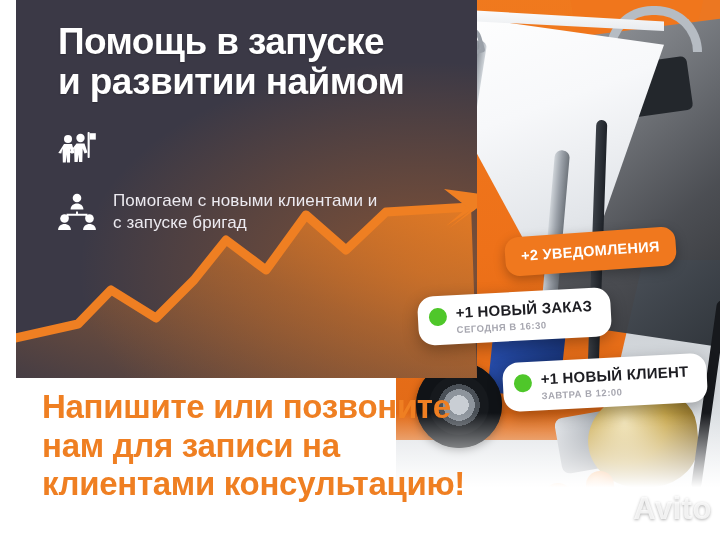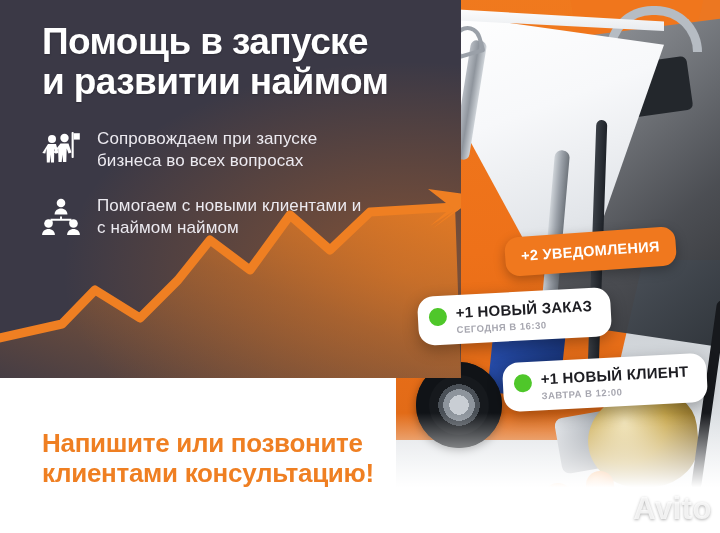--- a/index.html
+++ b/index.html
@@ -125,21 +125,21 @@
     position:absolute; right:6px; top:300px; width:10px; height:190px;
     background:#17191d; border-radius:6px; transform:rotate(8deg);
   }
   .photo-floor {
     position:absolute; left:0; bottom:0; width:100%; height:120px;
     background:linear-gradient(180deg,rgba(255,255,255,0) 0%,#ffffff 62%);
   }
 
   
   .dark-panel {
-    position:absolute; left:0; top:0; width:461px; height:378px;
+    position:absolute; left:16px; top:0; width:461px; height:378px;
     background:#3b3946;
     overflow:hidden;
   }
   .panel-sheen {
     position:absolute; inset:0;
     background:radial-gradient(120% 90% at 88% 72%, rgba(238,120,30,.40) 0%, rgba(238,120,30,0) 62%);
   }
 
   
   .growth-chart { position:absolute; left:0; top:0; width:461px; height:378px; }
@@ -201,24 +201,24 @@
   }
   .notif-sub {
     color:#a7a7b0; font-weight:bold; font-size:9.5px; letter-spacing:.5px;
     margin-top:3px;
   }
   #notif-order  { left:418px; top:292px; transform:rotate(-3deg); }
   #notif-client { left:503px; top:358px; transform:rotate(-3deg); }
 
   
   .cta {
-    position:absolute; left:42px; top:428px; width:440px;
+    position:absolute; left:42px; top:388px; width:440px;
     color:#ef7f22;
     font-weight:bold;
-    font-size:26px;
+    font-size:33px;
     line-height:1.17;
     letter-spacing:-0.3px;
   }
   .cta span { display:block; }
 
   
   .watermark {
     position:absolute; right:8px; bottom:6px;
     font-size:31px; font-weight:bold; letter-spacing:.5px;
     color:rgba(255,255,255,.78);
@@ -295,36 +295,35 @@
         <svg class="feature-icon" viewBox="0 0 38 38">
           <g fill="#ffffff">
             <circle cx="10" cy="9" r="4"></circle>
             <path d="M6 14h8l2.5 9-3 0.5-1.2-5-0.3 14h-3l-0.6-8-0.6 8h-3l-0.3-14-1.2 5-3-0.5z"></path>
             <circle cx="22.5" cy="8" r="4.2"></circle>
             <path d="M18.5 13.5h8l3 9-3 1-1.8-5-0.4 13.5h-3.2l-0.7-7.6-0.7 7.6h-3.2l-0.4-13.5-1.8 5-3-1z"></path>
             <rect x="29.6" y="2" width="2.1" height="26" rx="0.8"></rect>
             <path d="M31.7 3.2h6.1v6.4h-6.1z"></path>
           </g>
         </svg>
-        <div class="feature-text">Сопровождаем при запуске бизнеса во всех вопросах</div>
       </div>
 
       <div class="feature">
         <svg class="feature-icon" viewBox="0 0 38 38">
           <g fill="#ffffff">
             <circle cx="19" cy="6" r="4.3"></circle>
             <path d="M12.6 17.5c0-3.6 2.9-5.9 6.4-5.9s6.4 2.3 6.4 5.9z"></path>
             <path d="M19 19.5v3.2M9.5 26v-3.3h19V26" stroke="#ffffff" stroke-width="1.9" fill="none"></path>
             <circle cx="6.5" cy="26.5" r="4.3"></circle>
             <path d="M0.1 38c0-3.6 2.9-5.9 6.4-5.9s6.4 2.3 6.4 5.9z"></path>
             <circle cx="31.5" cy="26.5" r="4.3"></circle>
             <path d="M25.1 38c0-3.6 2.9-5.9 6.4-5.9s6.4 2.3 6.4 5.9z"></path>
           </g>
         </svg>
-        <div class="feature-text">Помогаем с новыми клиентами и с наймом наймом</div>
+        <div class="feature-text">Помогаем с новыми клиентами и с запуске бригад</div>
       </div>
 
     </div>
   </div>
 
   <div class="notif-orange">
     <span>+2 УВЕДОМЛЕНИЯ</span>
   </div>
 
   <div class="notif-card" id="notif-order">
@@ -334,20 +333,21 @@
   </div>
 
   <div class="notif-card" id="notif-client">
     <span class="dot"></span>
     <div class="notif-title">+1 НОВЫЙ КЛИЕНТ</div>
     <div class="notif-sub">ЗАВТРА В 12:00</div>
   </div>
 
   <div class="cta">
     <span>Напишите или позвоните</span>
+    <span>нам для записи на</span>
     <span>клиентами консультацию!</span>
   </div>
 
   <div class="watermark">
     <span class="wm-ring"></span>
     <span>Avito</span>
   </div>
 
 </div>
 

